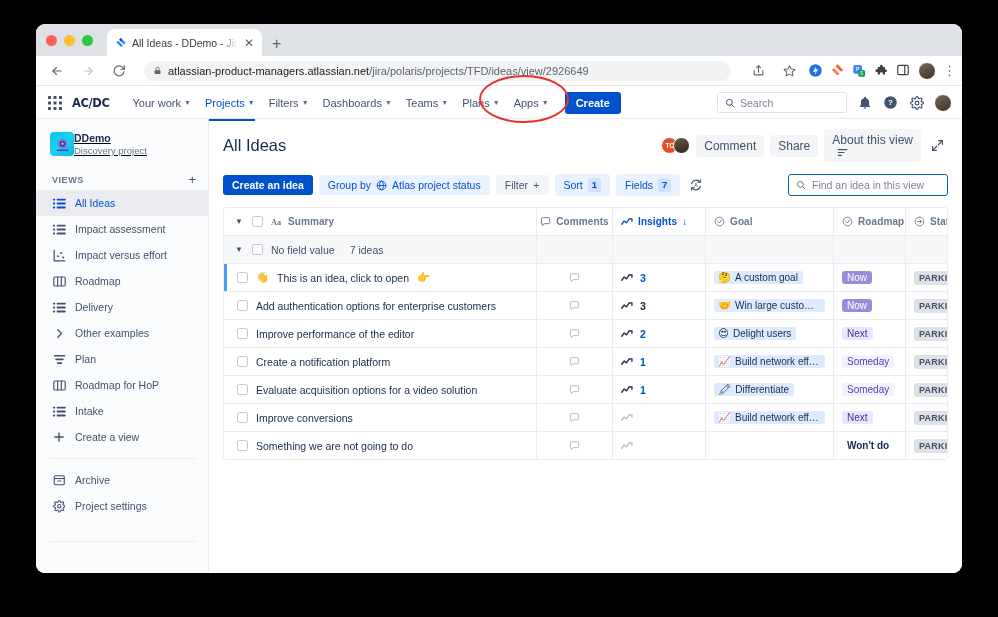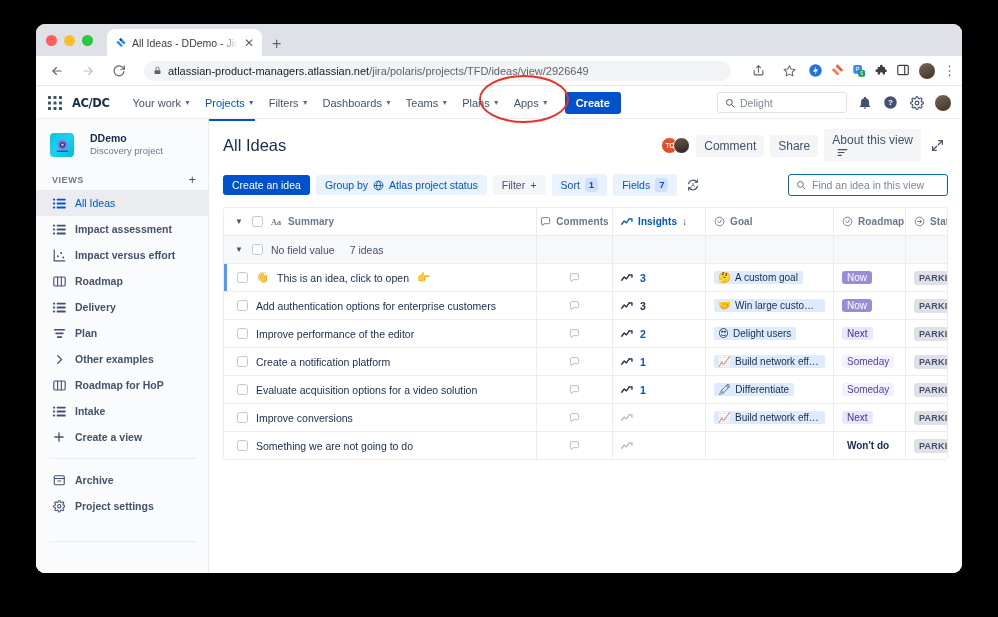--- a/index.html
+++ b/index.html
@@ -100,53 +100,53 @@
     display:flex; align-items:center; gap:5px; padding:0 7px; font-size:10.5px; color:#7a869a;
   }
   .iconbtn { width:17px; height:17px; display:flex; align-items:center; justify-content:center; color:#42526e; }
   .avatar-sm { width:18px; height:18px; border-radius:50%; background:linear-gradient(150deg,#7a6a58,#3d3226); border:1px solid #fff; flex:none; }
   
   .appbody { display:flex; height: 454px; }
   .sidebar {
     width: 173px; background:#fafbfc; border-right:1px solid #ebecf0;
     padding-top: 9px; flex:none; position:relative;
   }
-  .proj-head { display:flex; align-items:flex-end; gap:16px; padding: 4px 12px 12px 14px; }
+  .proj-head { display:flex; align-items:flex-start; gap:0; padding: 4px 12px 12px 14px; text-decoration: underline; }
   .proj-avatar {
     width:24px; height:24px; border-radius:4px; flex:none;
     background: linear-gradient(135deg,#00c7e6 0%, #1fd0f0 50%, #00b8d9 100%);
     display:flex; align-items:center; justify-content:center;
   }
   .proj-name { font-size:10.5px; font-weight:700; color:#172b4d; line-height:1.25; }
   .proj-sub { font-size:9.5px; color:#6b778c; line-height:1.3; }
   .sec-head { display:flex; align-items:center; padding: 4px 12px 4px 16px; }
   .sec-title { font-size:9px; font-weight:700; color:#6b778c; letter-spacing:.55px; }
   .sec-plus { margin-left:auto; color:#42526e; font-size:13px; line-height:1; }
   .navrow {
     height: 26px; display:flex; align-items:center; gap:9px;
-    padding: 0 12px 0 16px; font-size:10.5px; color:#42526e; position:relative;font-weight:bold;
+    padding: 0 12px 0 16px; font-size:10.5px; color:#42526e; position:relative;
   }
   .navrow.selected { background:#ebecf0; color:#0052cc; font-weight:400; }
   .navrow .ic { width:14px; height:14px; flex:none; display:flex; align-items:center; justify-content:center; }
   .sep { height:1px; background:#ebecf0; margin: 8px 12px 8px 14px; }
   
   .main { flex:1; min-width:0; padding: 10px 14px 0 14px; position:relative; }
   .main-head { display:flex; align-items:center; }
   .page-title { font-size:16.5px; font-weight:500; color:#172b4d; }
   .main-head-right { margin-left:auto; display:flex; align-items:center; gap:6px; }
   .avstack { display:flex; align-items:center; }
   .av { width:17px; height:17px; border-radius:50%; border:1.5px solid #fff; flex:none; }
   .av.tc { background:#e54e27; color:#fff; font-size:6.5px; font-weight:700; display:flex; align-items:center; justify-content:center; }
   .av.ph { background:linear-gradient(160deg,#6b5b46,#2b2320); margin-left:-5px; }
   .ghostbtn { font-size:12px; color:#42526e; padding:4px 8px; border-radius:3px; background:#f4f5f7; white-space:nowrap; }
   .expandbtn { color:#42526e; padding:3px 4px; }
   .toolbar { display:flex; align-items:center; gap:6px; margin-top: 12px; }
   .pill { font-size:10.5px; color:#0052cc; background:#e9f2ff; padding:4px 9px; border-radius:3px; display:flex; align-items:center; gap:5px; white-space:nowrap; }
   .pill.neutral { background:#f4f5f7; color:#42526e; }
-  .pill.primary { background:#0052cc; color:#fff; font-weight:400; }
+  .pill.primary { background:#0052cc; color:#fff; font-weight:700; }
   .count-badge { background:#cfe1fd; color:#0052cc; font-size:9.5px; font-weight:600; border-radius:3px; padding:0px 4px; line-height:14px; }
   .pill.neutral .plusico { color:#42526e; font-size:11px; }
   .refreshbtn { width:20px; height:20px; display:flex; align-items:center; justify-content:center; color:#42526e; }
   .findbox {
     margin-left:auto; width: 160px; height:22px; border:1px solid #0369a1; border-radius:3px;
     display:flex; align-items:center; gap:6px; padding: 0 7px; font-size:10.5px; color:#7a869a;
   }
   
   .tablewrap { margin-top: 11px; border:1px solid #ebecf0; border-radius:3px; overflow:hidden; }
   .trow { display:flex; align-items:stretch; border-bottom:1px solid #ebecf0; background:#fff; }
@@ -343,21 +343,21 @@
       </span>
 
       <span class="create-btn">Create</span>
 
       <div class="topnav-right">
         <div class="searchbox">
           <svg width="10" height="10" viewBox="0 0 24 24" fill="none" stroke="#42526e" stroke-width="2.4">
               <circle cx="10.5" cy="10.5" r="7"></circle>
               <line x1="16" y1="16" x2="21.5" y2="21.5" stroke-linecap="round"></line>
             </svg>
-          <span>Delight</span>
+          <span>Search</span>
         </div>
         <span class="iconbtn">
           <svg width="14" height="14" viewBox="0 0 24 24" fill="#42526e">
               <path d="M12 22a2.3 2.3 0 0 0 2.3-2.2H9.7A2.3 2.3 0 0 0 12 22zm7-6.3v-5a7 7 0 0 0-5.3-6.8V3a1.7 1.7 0 0 0-3.4 0v.9A7 7 0 0 0 5 10.7v5L3 18v1h18v-1z"></path>
             </svg>
         </span>
         <span class="iconbtn">
           <svg width="15" height="15" viewBox="0 0 24 24">
               <circle cx="12" cy="12" r="10" fill="#42526e"></circle>
               <text x="12" y="16.6" font-size="13" font-weight="bold" fill="#fff" text-anchor="middle" font-family="Liberation Sans">?</text>
@@ -458,36 +458,36 @@
                 <rect x="4.6" y="6.9" width="11" height="2.2" rx=".5"></rect>
                 <rect x="0" y="11.8" width="2.6" height="2.2" rx=".5"></rect>
                 <rect x="4.6" y="11.8" width="11" height="2.2" rx=".5"></rect>
               </svg>
           </span>
           <span>Delivery</span>
         </div>
 
         <div class="navrow">
           <span class="ic">
+            <svg width="11" height="11" viewBox="0 0 16 16" fill="none" stroke="#42526e" stroke-width="1.8" stroke-linecap="round" stroke-linejoin="round">
+                <polyline points="5.5,2.5 11,8 5.5,13.5"></polyline>
+              </svg>
+          </span>
+          <span>Other examples</span>
+        </div>
+
+        <div class="navrow">
+          <span class="ic">
             <svg width="13" height="13" viewBox="0 0 16 16" fill="#42526e">
                 <rect x="1" y="2.4" width="14" height="2" rx="1"></rect>
                 <rect x="2.8" y="6.9" width="10.4" height="2" rx="1"></rect>
                 <rect x="4.6" y="11.4" width="6.8" height="2" rx="1"></rect>
               </svg>
           </span>
           <span>Plan</span>
-        </div>
-
-        <div class="navrow">
-          <span class="ic">
-            <svg width="11" height="11" viewBox="0 0 16 16" fill="none" stroke="#42526e" stroke-width="1.8" stroke-linecap="round" stroke-linejoin="round">
-                <polyline points="5.5,2.5 11,8 5.5,13.5"></polyline>
-              </svg>
-          </span>
-          <span>Other examples</span>
         </div>
 
         <div class="navrow">
           <span class="ic">
             <svg width="13" height="13" viewBox="0 0 16 16" fill="none" stroke="#42526e" stroke-width="1.4">
                 <rect x="1" y="2.5" width="14" height="11" rx="1.4"></rect>
                 <line x1="5.7" y1="2.5" x2="5.7" y2="13.5"></line>
                 <line x1="10.3" y1="2.5" x2="10.3" y2="13.5"></line>
               </svg>
           </span>

